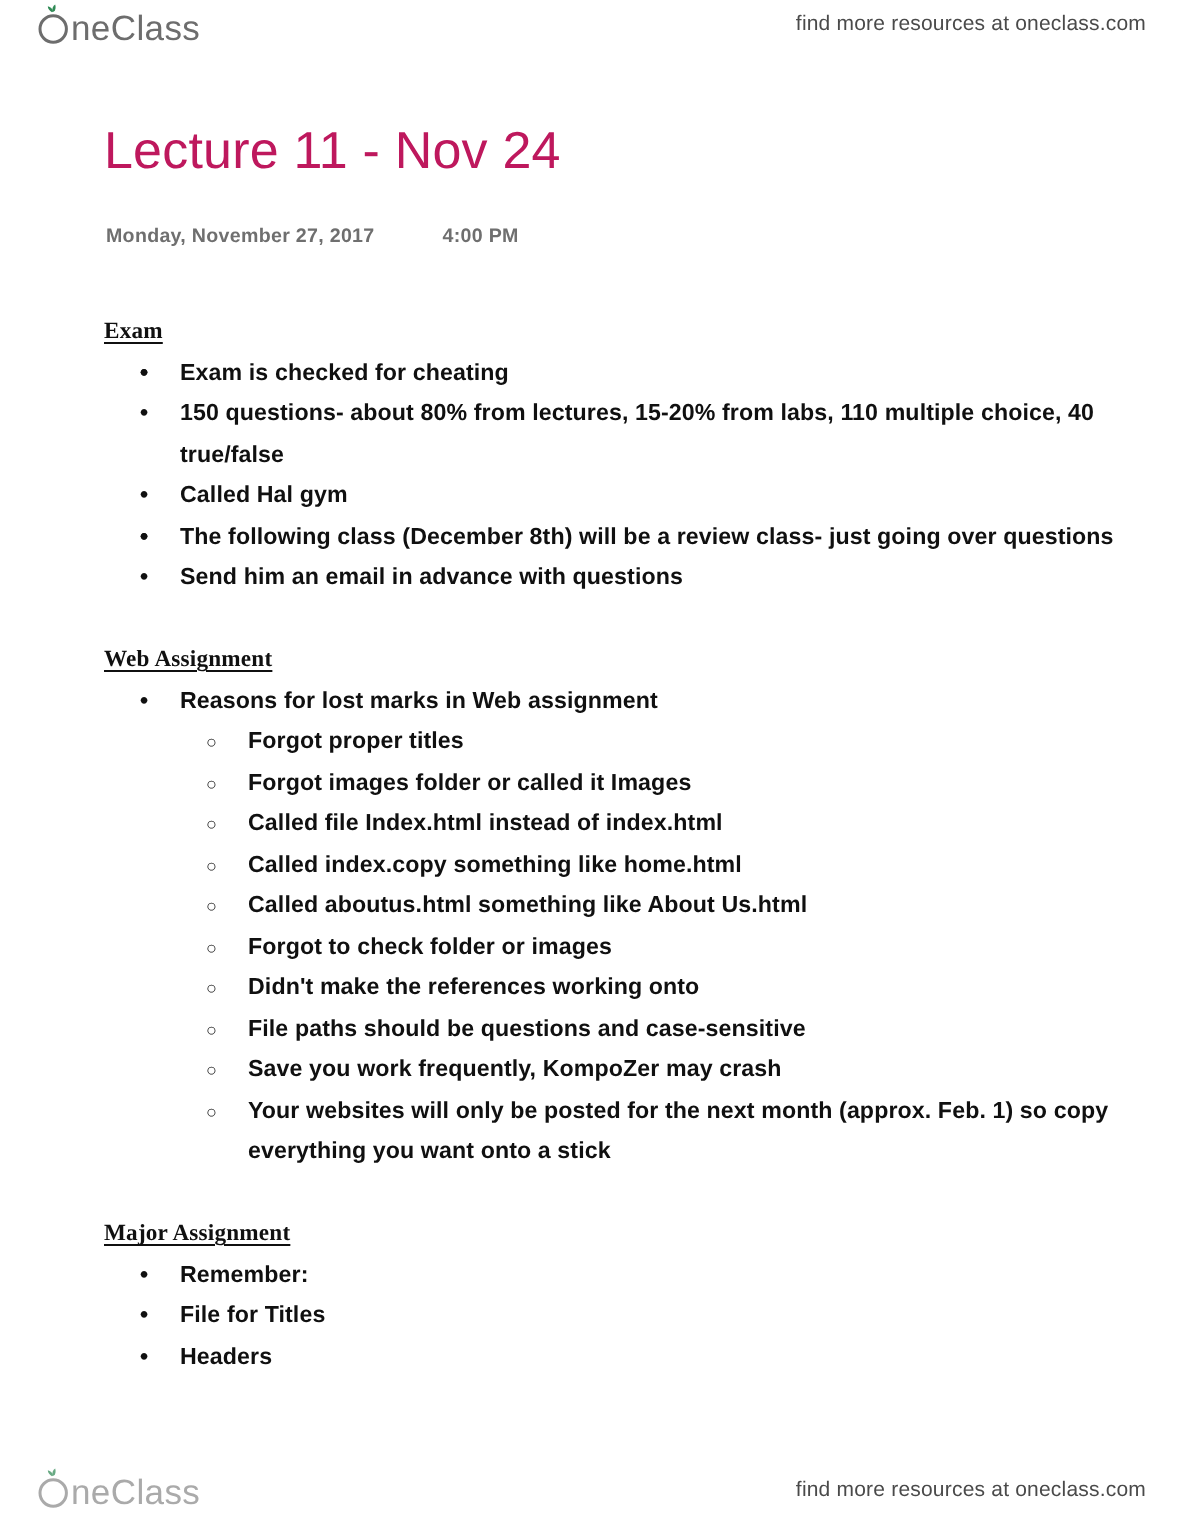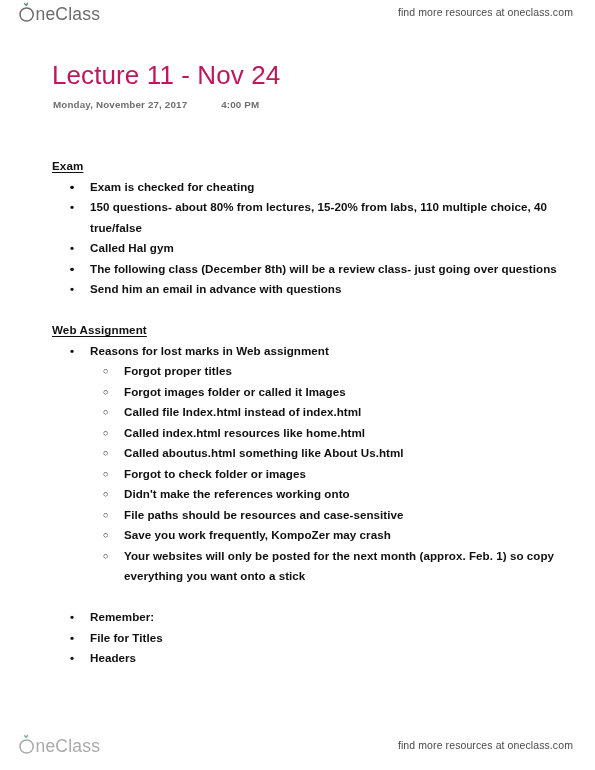--- a/index.html
+++ b/index.html
@@ -59,21 +59,21 @@
     top: 60px;
     font-size: 26px;
     font-weight: 400;
     color: #be185d;
     letter-spacing: 0.1px;
     white-space: nowrap;
   }
   .doc-meta {
     position: absolute;
     left: 53px;
-    top: 99px;
+    top: 113px;
     font-size: 9.8px;
     font-weight: bold;
     color: #6f6f6f;
     letter-spacing: 0.15px;
     white-space: nowrap;
   }
   .doc-meta .meta-time {
     display: inline-block;
     margin-left: 34px;
   }
@@ -91,20 +91,21 @@
     font-size: 11.6px;
     font-weight: bold;
     color: #101010;
     text-decoration: underline;
     text-underline-offset: 2px;
     margin-left: 52px;
     line-height: 20.5px;
     height: 20.5px;
     letter-spacing: 0.1px;
     white-space: nowrap;
+    font-family: Liberation Serif, serif;
   }
 
   ul.lvl1 {
     list-style: none;
     margin: 0;
     padding: 0;
   }
   ul.lvl2 {
     list-style: none;
     margin: 0;
@@ -212,31 +213,32 @@
       <div class="spacer-line"></div>
       <div class="section">
         <div class="section-heading">Web Assignment</div>
         <ul class="lvl1">
           <li class="item lvl1-item"><span class="bullet">•</span><span>Reasons for lost marks in Web assignment</span></li>
         </ul>
         <ul class="lvl2">
           <li class="item lvl2-item"><span class="bullet">○</span><span>Forgot proper titles</span></li>
           <li class="item lvl2-item"><span class="bullet">○</span><span>Forgot images folder or called it Images</span></li>
           <li class="item lvl2-item"><span class="bullet">○</span><span>Called file Index.html instead of index.html</span></li>
-          <li class="item lvl2-item"><span class="bullet">○</span><span>Called index.html resources like home.html</span></li>
+          <li class="item lvl2-item"><span class="bullet">○</span><span>Called index.copy something like home.html</span></li>
           <li class="item lvl2-item"><span class="bullet">○</span><span>Called aboutus.html something like About Us.html</span></li>
           <li class="item lvl2-item"><span class="bullet">○</span><span>Forgot to check folder or images</span></li>
           <li class="item lvl2-item"><span class="bullet">○</span><span>Didn't make the references working onto</span></li>
-          <li class="item lvl2-item"><span class="bullet">○</span><span>File paths should be resources and case-sensitive</span></li>
+          <li class="item lvl2-item"><span class="bullet">○</span><span>File paths should be questions and case-sensitive</span></li>
           <li class="item lvl2-item"><span class="bullet">○</span><span>Save you work frequently, KompoZer may crash</span></li>
           <li class="item lvl2-item"><span class="bullet">○</span><span>Your websites will only be posted for the next month (approx. Feb. 1) so copy everything you want onto a stick</span></li>
         </ul>
       </div>
       <div class="spacer-line"></div>
       <div class="section">
+        <div class="section-heading">Major Assignment</div>
         <ul class="lvl1">
           <li class="item lvl1-item"><span class="bullet">•</span><span>Remember:</span></li>
           <li class="item lvl1-item"><span class="bullet">•</span><span>File for Titles</span></li>
           <li class="item lvl1-item"><span class="bullet">•</span><span>Headers</span></li>
         </ul>
       </div>
     </div>
 </div>
 
 <div class="page-footer">

